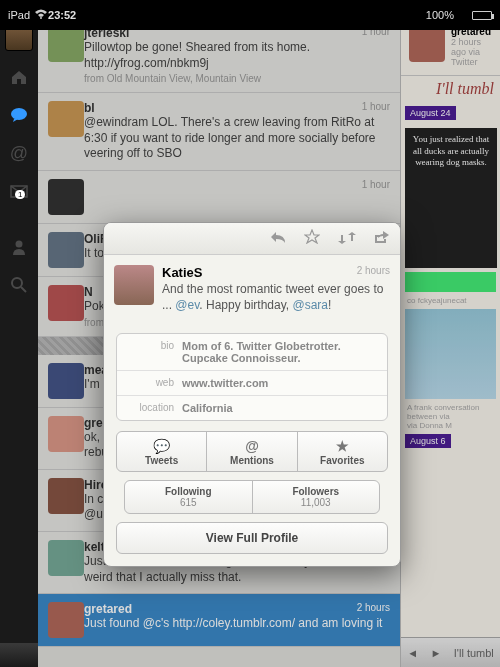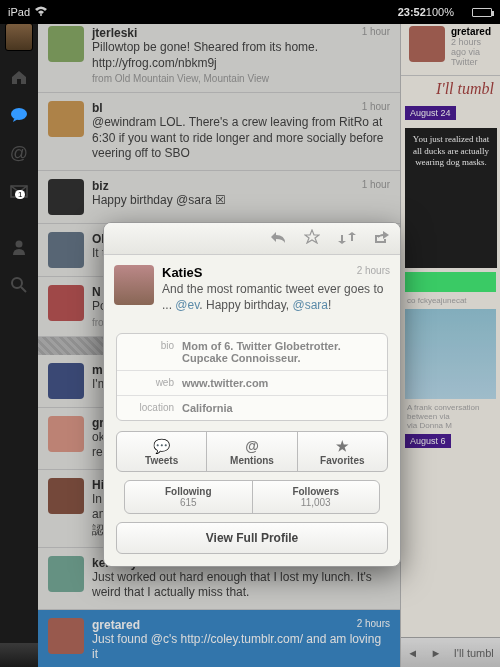--- a/index.html
+++ b/index.html
@@ -1,32 +1,32 @@
 <!DOCTYPE html>
 <html><head>
   <meta charset="utf-8">
   <style>
     * { margin: 0; padding: 0; box-sizing: border-box; }
     body { font-family: -apple-system, Helvetica, Arial, sans-serif; background: #000; width: 500px; height: 667px; overflow: hidden; position: relative; }
-    .statusbar { position: absolute; top: 0; left: 0; right: 0; height: 24px; background: #000; color: #e0e0e0; display: flex; align-items: center; padding: 0 8px; font-size: 11px; z-index: 100; }
+    .statusbar { position: absolute; top: 0; left: 0; right: 0; height: 30px; background: #000; color: #e0e0e0; display: flex; align-items: center; padding: 0 8px; font-size: 11px; z-index: 100; }
     .statusbar .left { display: flex; gap: 4px; align-items: center; }
-    .statusbar .center { flex: 1; text-align: right; font-weight: bold; }
+    .statusbar .center { flex: 1; text-align: left; font-weight: bold; }
     .statusbar .right { display: flex; gap: 18px; align-items: center; }
     .wifi-icon { display: inline-block; }
     .battery-icon { width: 20px; height: 9px; border: 1px solid #ccc; border-radius: 1px; position: relative; }
     .battery-icon::after { content: ''; position: absolute; right: -3px; top: 2px; width: 2px; height: 5px; background: #ccc; }
     .battery-fill { width: 100%; height: 100%; background: #ccc; }
     .main-layout { position: absolute; top: 18px; left: 0; right: 0; bottom: 0; display: flex; }
     .sidebar { width: 38px; background: #1a1a1a; display: flex; flex-direction: column; align-items: center; padding-top: 5px; gap: 14px; }
     .sidebar-avatar { width: 28px; height: 28px; border-radius: 3px; background: linear-gradient(#7a5c3e,#493620); border: 1px solid #000; }
     .sidebar-icon { width: 24px; height: 24px; display: flex; align-items: center; justify-content: center; color: #4a4a4a; font-size: 18px; }
     .sidebar-icon.active { color: #3399ff; }
     .sidebar .badge { background: #fff; color: #000; font-size: 8px; border-radius: 6px; padding: 0 3px; position: relative; top: -20px; left: 8px; }
     .timeline { flex: 1; background: #e2e2dd; position: relative; overflow: hidden; }
-    .tweet { display: flex; padding: 8px 10px; border-bottom: 1px solid #ccc; gap: 8px; font-size: 12px; position: relative; background: #e8e8e4; }
+    .tweet { display: flex; padding: 8px 10px; border-bottom: 1px solid #ccc; gap: 0; font-size: 12px; position: relative; background: #e8e8e4; }
     .tweet .avatar { width: 36px; height: 36px; border-radius: 4px; background: #888; flex-shrink: 0; }
     .tweet .content { flex: 1; min-width: 0; }
     .tweet .username { font-weight: bold; color: #333; }
     .tweet .body { color: #444; line-height: 1.3; word-wrap: break-word; }
     .tweet .meta { color: #999; font-size: 10px; margin-top: 2px; }
     .tweet .time { position: absolute; top: 8px; right: 10px; font-size: 10px; color: #999; }
     .tweet.selected { background: #3b8ac9; color: #fff; }
     .tweet.selected .username,.tweet.selected .body,.tweet.selected .body a,.tweet.selected .time{color:#fff;}
     .rightpanel { width: 100px; background: #fbf7ef; border-left: 1px solid #bbb; overflow: hidden; position: relative; font-size: 11px; }
     .rp-header { padding: 8px; display: flex; gap: 6px; align-items: flex-start; }
@@ -132,21 +132,20 @@
         <div class="content"><span class="username">jterleski</span><div class="body">Pillowtop be gone! Sheared from its home. http://yfrog.com/nbkm9j</div><div class="meta">from Old Mountain View, Mountain View</div></div>
         <span class="time">1 hour</span>
       </div>
     <div class="tweet">
         <div class="avatar" style="background:#c95"></div>
         <div class="content"><span class="username">bl</span><div class="body">@ewindram LOL. There's a crew leaving from RitRo at 6:30 if you want to ride longer and more socially before veering off to SBO</div></div>
         <span class="time">1 hour</span>
       </div>
     <div class="tweet">
         <div class="avatar" style="background:#333"></div>
-        <div class="content"><span class="username">biz</span><div class="body">Happy birthday @sara ☒</div></div>
         <span class="time">1 hour</span>
       </div>
     <div class="tweet">
         <div class="avatar" style="background:#678"></div>
         <div class="content"><span class="username">OliRy</span><div class="body">It took a long time and required an entire race crew</div></div>
         <span class="time">1 hour</span>
       </div>
     <div class="tweet">
         <div class="avatar" style="background:#b55"></div>
         <div class="content"><span class="username">N</span><div class="body">Poke bowl for dinner</div><div class="meta">from Incline Village</div></div>

